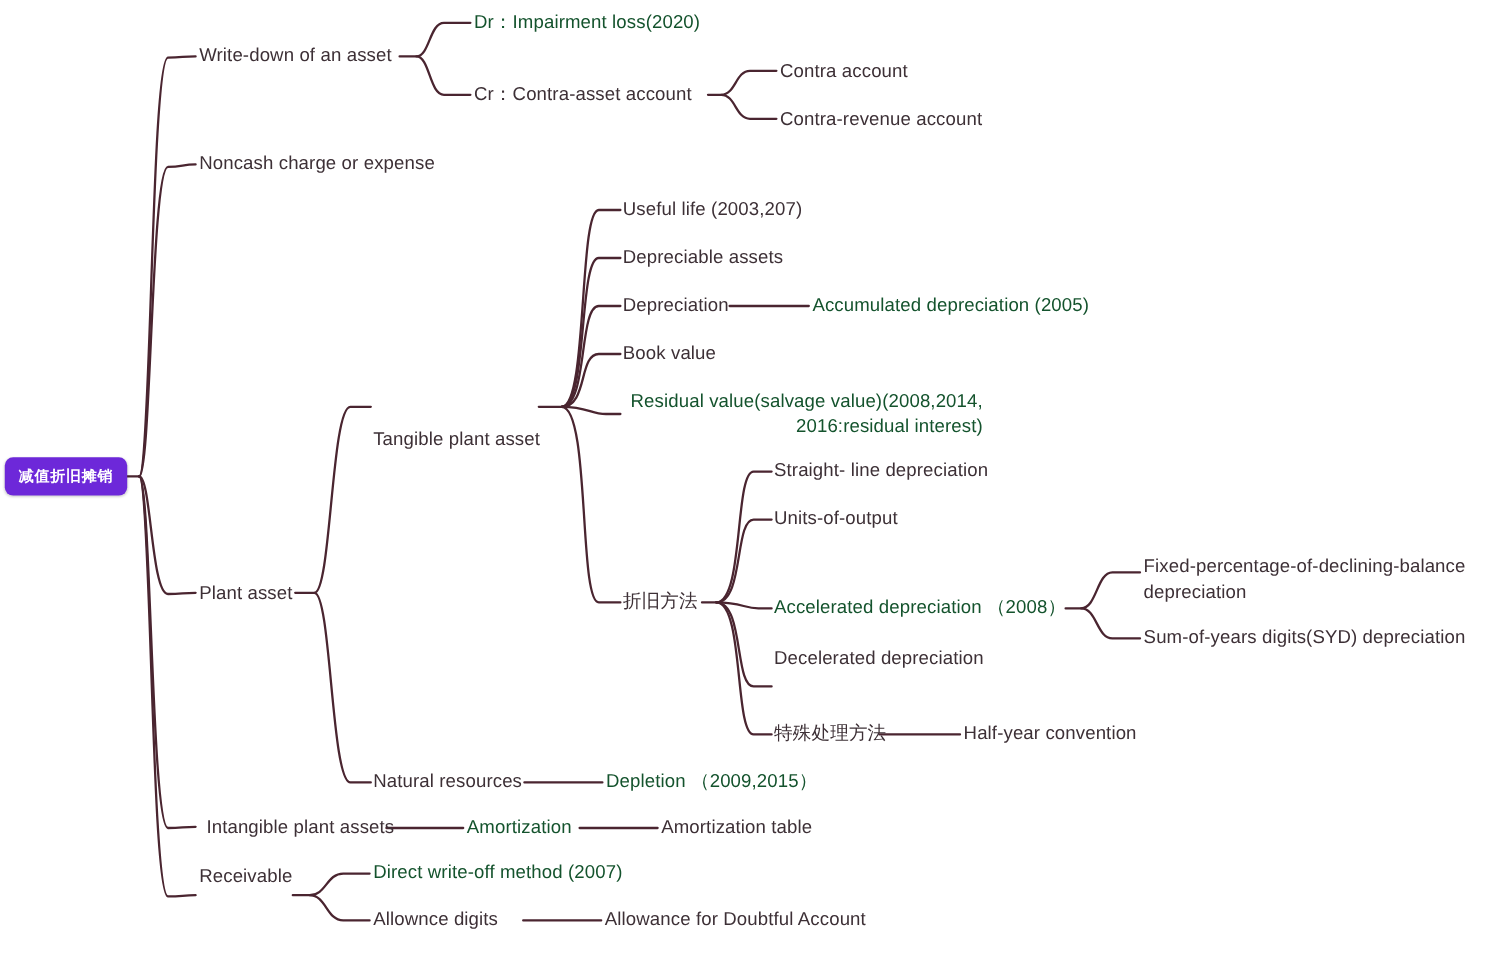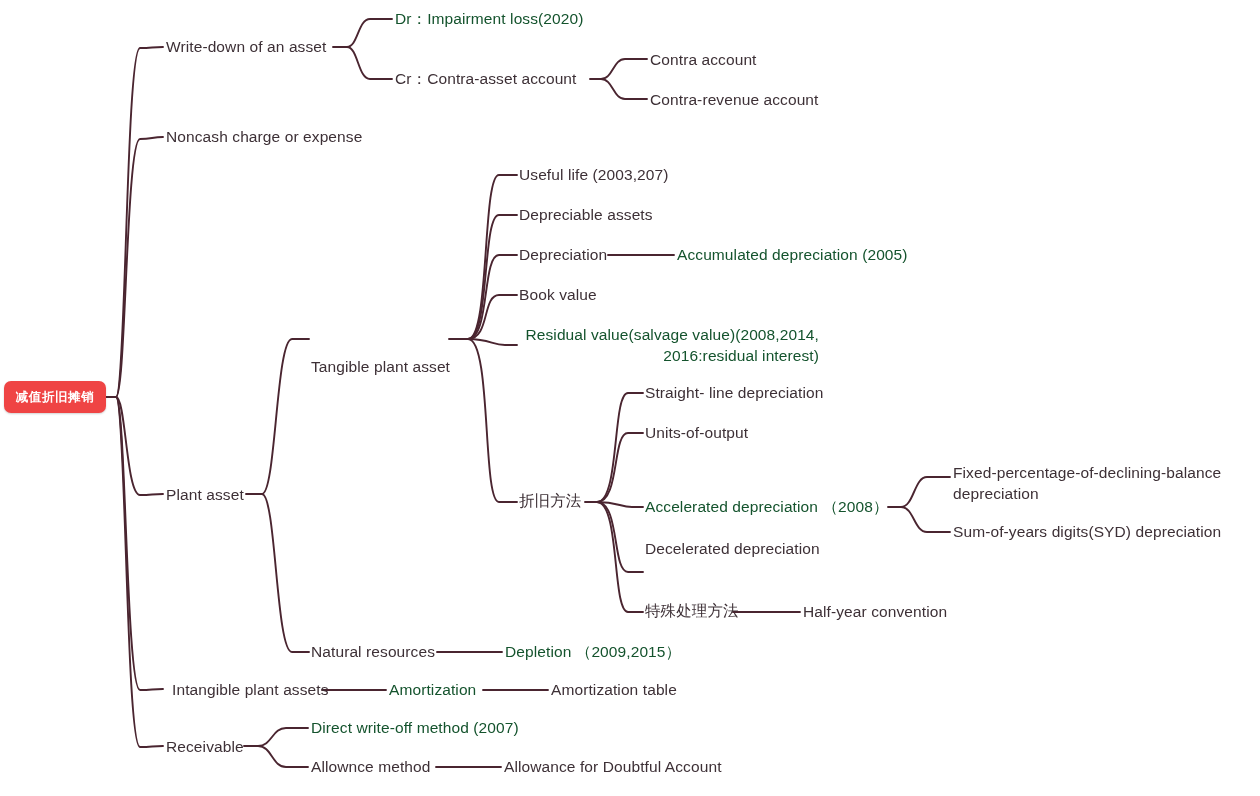--- a/index.html
+++ b/index.html
@@ -80,21 +80,21 @@
       <path d="M888,507 L901,507 C914,507 914,477 927,477 C940,477 942,477 950,477" fill="none" stroke="#4a2530" stroke-width="1.9" stroke-linecap="round"></path>
       <path d="M901,507 C914,507 914,532 927,532 C940,532 942,532 950,532" fill="none" stroke="#4a2530" stroke-width="1.9" stroke-linecap="round"></path>
       <path d="M733,612 L800,612" fill="none" stroke="#4a2530" stroke-width="1.9" stroke-linecap="round"></path>
       <path d="M437,652 L502,652" fill="none" stroke="#4a2530" stroke-width="1.9" stroke-linecap="round"></path>
       <path d="M322,690 L386,690" fill="none" stroke="#4a2530" stroke-width="1.9" stroke-linecap="round"></path>
       <path d="M483,690 L548,690" fill="none" stroke="#4a2530" stroke-width="1.9" stroke-linecap="round"></path>
       <path d="M244,746 L258,746 C272,746 272,728 286,728 C298,728 300,728 308,728" fill="none" stroke="#4a2530" stroke-width="1.9" stroke-linecap="round"></path>
       <path d="M258,746 C272,746 272,767 286,767 C298,767 300,767 308,767" fill="none" stroke="#4a2530" stroke-width="1.9" stroke-linecap="round"></path>
       <path d="M436,767 L501,767" fill="none" stroke="#4a2530" stroke-width="1.9" stroke-linecap="round"></path>
     </svg>
-  <div id="root-node" style="left: 4px; top: 381px; width: 102px; height: 32px; background: #ef4444; color: rgb(255, 255, 255);">
+  <div id="root-node" style="left: 4px; top: 381px; width: 102px; height: 32px; background: #6d28d9; color: rgb(255, 255, 255);">
     <span>减值折旧摊销</span>
   </div>
   <div id="nodes-layer">
       <div class="node" style="left: 166px; top: 36px;">Write-down of an asset</div>
       <div class="node red" style="left: 395px; top: 8px;">Dr：Impairment loss(2020)</div>
       <div class="node" style="left: 395px; top: 68px;">Cr：Contra-asset account</div>
       <div class="node" style="left: 650px; top: 49px;">Contra account</div>
       <div class="node" style="left: 650px; top: 89px;">Contra-revenue account</div>
       <div class="node" style="left: 166px; top: 126px;">Noncash charge or expense</div>
       <div class="node" style="left: 166px; top: 484px;">Plant asset</div>
@@ -112,18 +112,18 @@
       <div class="node wrap" style="left: 953px; top: 462px; width: 290px;">Fixed-percentage-of-declining-balance depreciation</div>
       <div class="node" style="left: 953px; top: 521px;">Sum-of-years digits(SYD) depreciation</div>
       <div class="node" style="left: 645px; top: 538px;">Decelerated depreciation</div>
       <div class="node cn" style="left: 645px; top: 601px;">特殊处理方法</div>
       <div class="node" style="left: 803px; top: 601px;">Half-year convention</div>
       <div class="node" style="left: 311px; top: 641px;">Natural resources</div>
       <div class="node red" style="left: 505px; top: 641px;">Depletion （2009,2015）</div>
       <div class="node" style="left: 172px; top: 679px;">Intangible plant assets</div>
       <div class="node red" style="left: 389px; top: 679px;">Amortization</div>
       <div class="node" style="left: 551px; top: 679px;">Amortization table</div>
-      <div class="node" style="left: 166px; top: 736px;">Receivable</div>
+      <div class="node" style="left: 166px; top: 720px;">Receivable</div>
       <div class="node red" style="left: 311px; top: 717px;">Direct write-off method (2007)</div>
-      <div class="node" style="left: 311px; top: 756px;">Allownce method</div>
+      <div class="node" style="left: 311px; top: 756px;">Allownce digits</div>
       <div class="node" style="left: 504px; top: 756px;">Allowance for Doubtful Account</div>
     </div>
 </div>
 
 </body></html>

